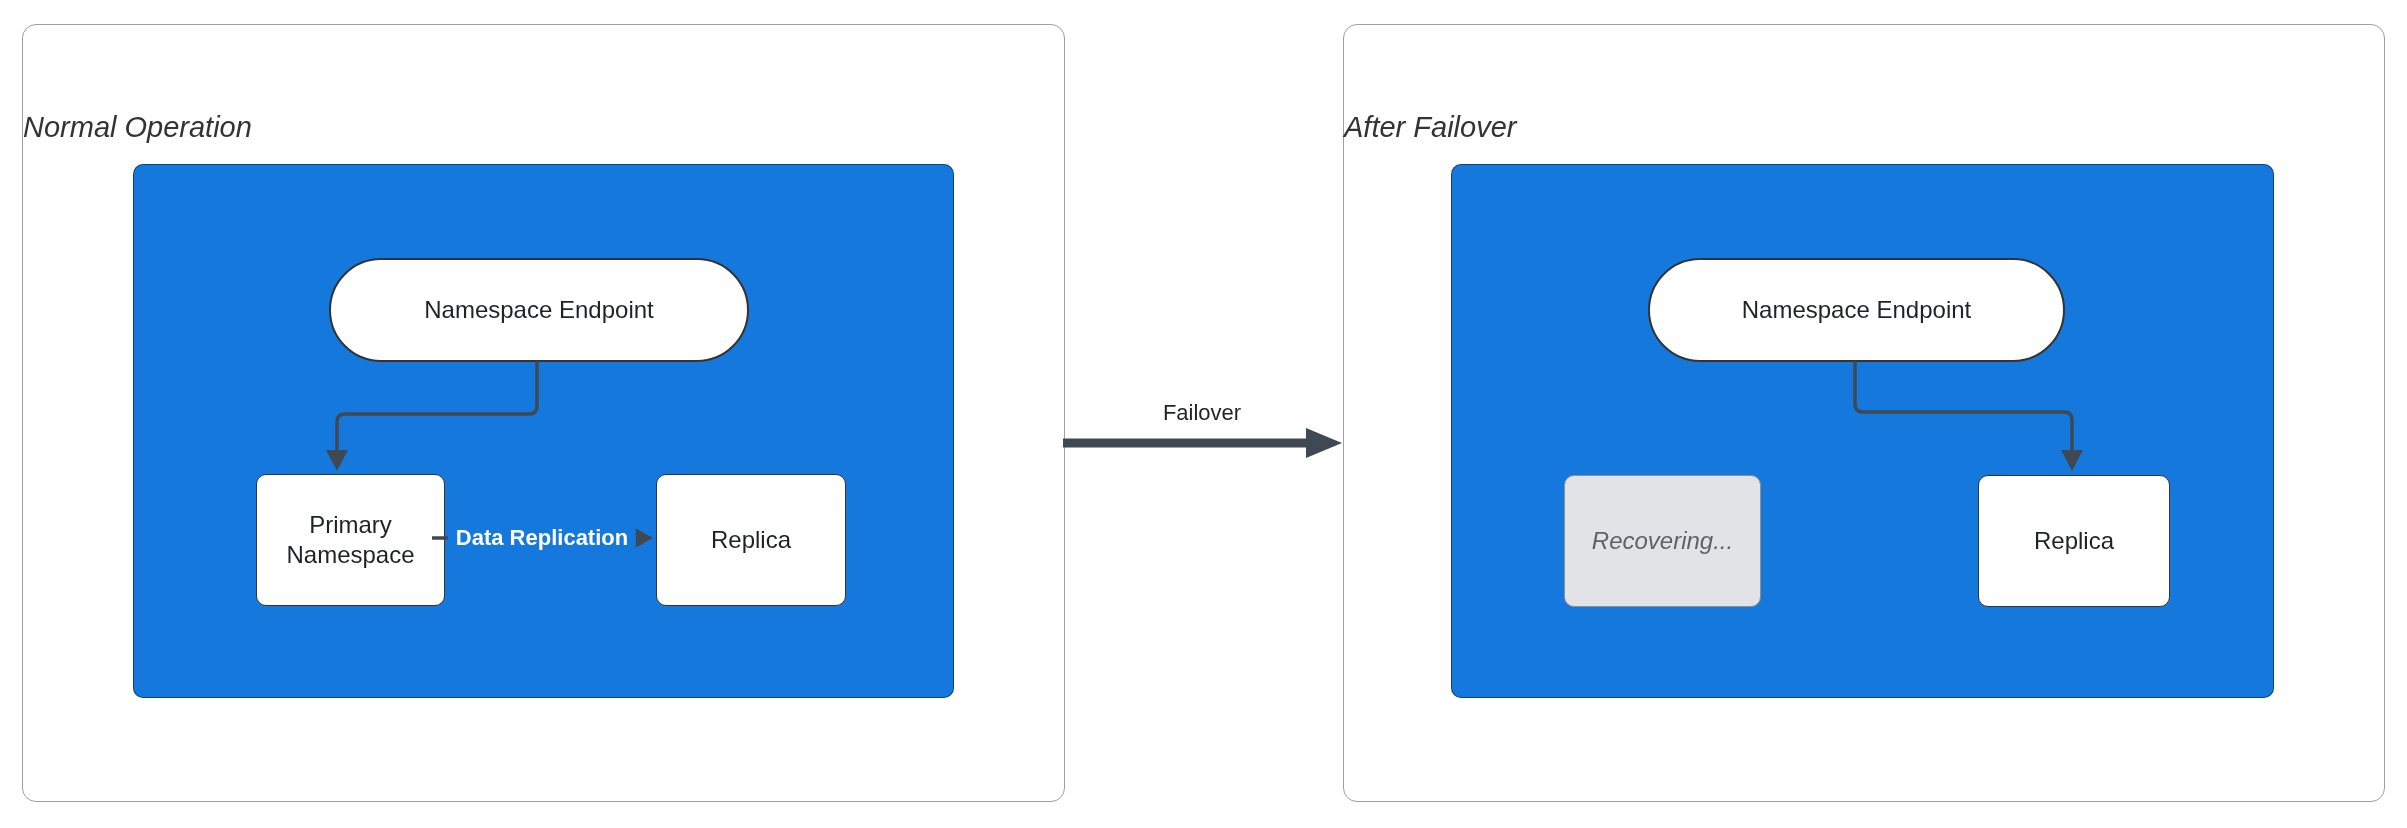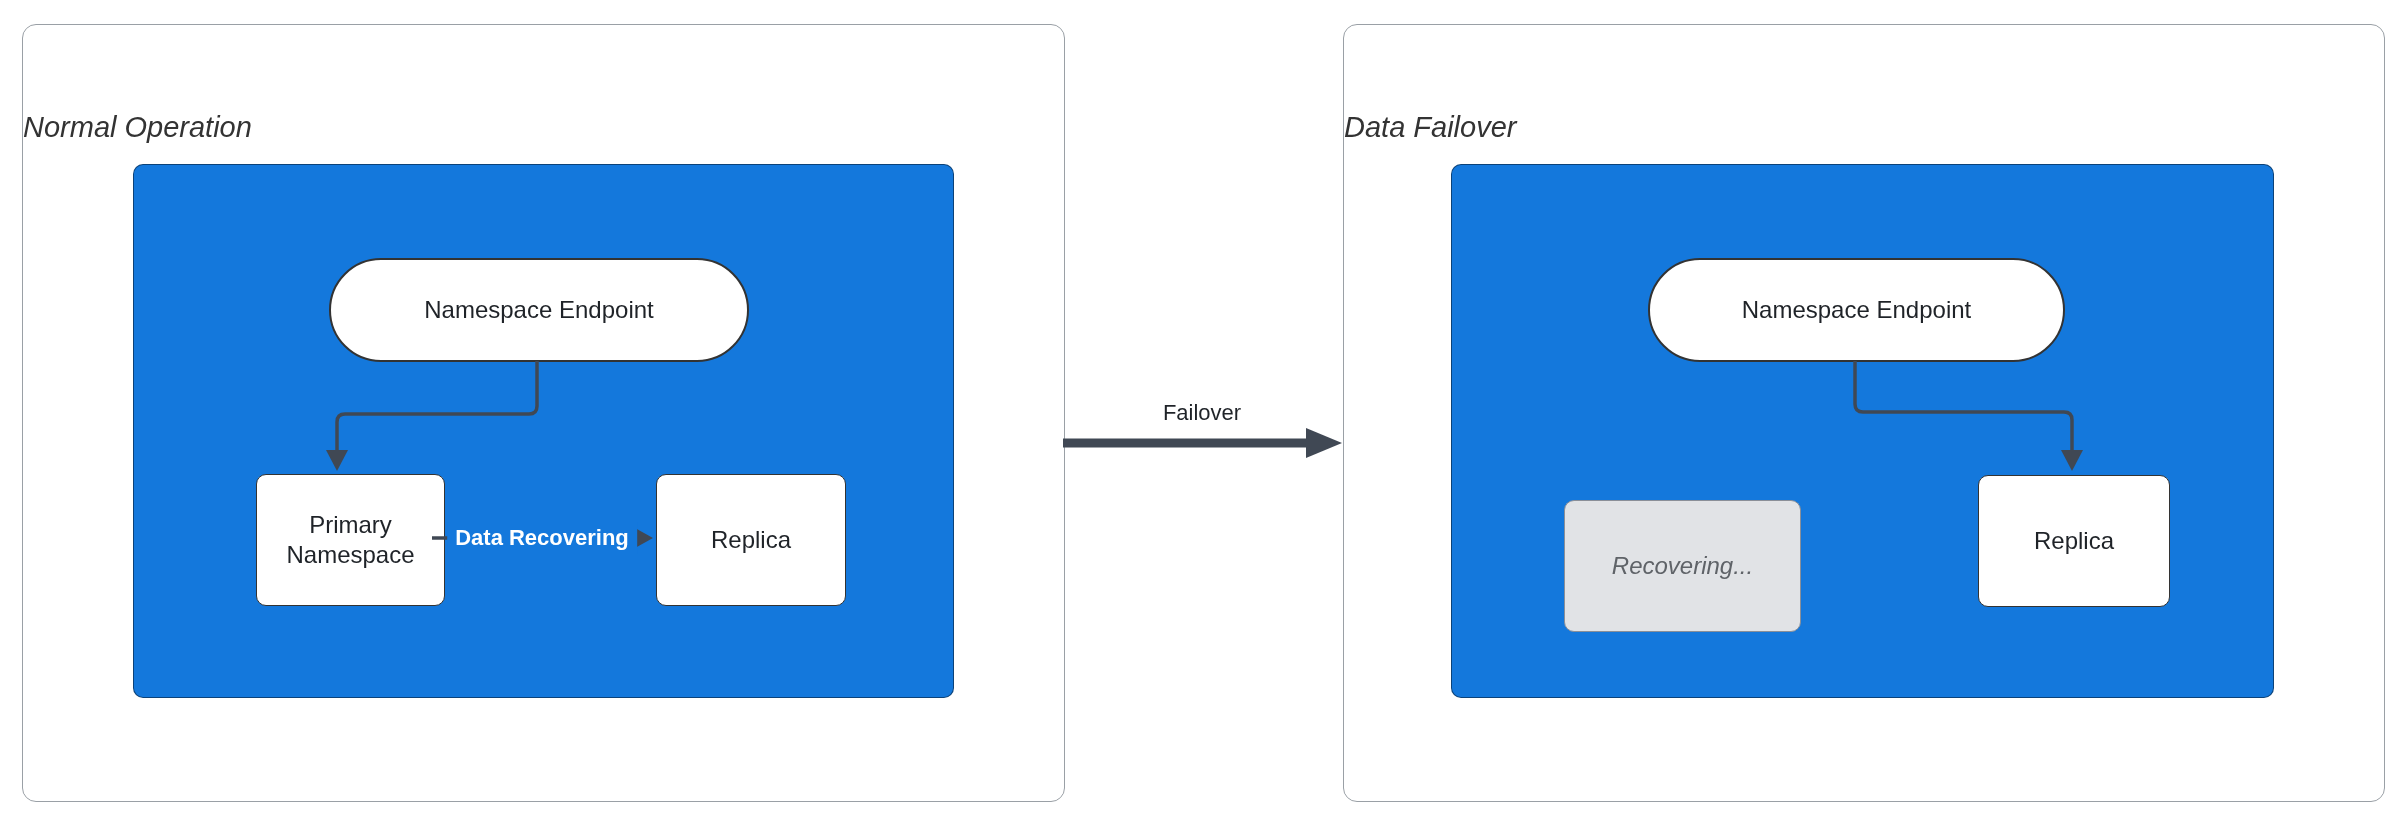--- a/index.html
+++ b/index.html
@@ -77,26 +77,25 @@
   .panel.right .node.pill { left: 196px; width: 417px; }
   .node.rect {
     border-radius: 10px;
     height: 132px;
     top: 309px;
     padding: 8px;
   }
   .node.primary        { left: 122px; width: 189px; }
   .node.replica-left   { left: 522px; width: 190px; }
   .node.recovering {
-    left: 112px; width: 237px; top: 310px;
+    left: 112px; width: 197px; top: 310px;
     background: var(--recovering-fill);
     border: 1px solid var(--recovering-border);
     color: var(--recovering-text);
     font-style: italic;
-    margin-top: 25px;
   }
   .node.replica-right  { left: 526px; width: 192px; top: 310px; }
   #connectors {
     position: absolute;
     inset: 0;
     width: 2407px;
     height: 828px;
     pointer-events: none;
   }
   #connectors .edge-line {
@@ -142,21 +141,21 @@
       <div class="node rect primary">
         <span>Primary Namespace</span>
       </div>
       <div class="node rect replica-left">
         <span>Replica</span>
       </div>
     </div>
   </div>
 
   <div class="panel right">
-    <div class="panel-title">Data Failover</div>
+    <div class="panel-title">After Failover</div>
     <div class="container-box">
       <div class="node pill">
         <span>Namespace Endpoint</span>
       </div>
       <div class="node rect recovering">
         <span>Recovering...</span>
       </div>
       <div class="node rect replica-right">
         <span>Replica</span>
       </div>
@@ -171,16 +170,16 @@
     <path class="edge-line" d="M 432 538 L 640 538"></path>
     <polygon class="edge-head" points="653,538 635,528 635,548"></polygon>
 
     <path class="failover-line" d="M 1063 443 L 1312 443"></path>
     <polygon class="edge-head" points="1342,443 1306,428 1306,458"></polygon>
 
     <path class="edge-line" d="M 1855 361 L 1855 404 Q 1855 412 1863 412 L 2064 412 Q 2072 412 2072 420 L 2072 451"></path>
     <polygon class="edge-head" points="2072,471 2061,450 2083,450"></polygon>
   </svg>
 
-  <div class="edge-label">Data Recovering</div>
+  <div class="edge-label">Data Replication</div>
   <div class="failover-label">Failover</div>
 
 </div>
 
 </body></html>

